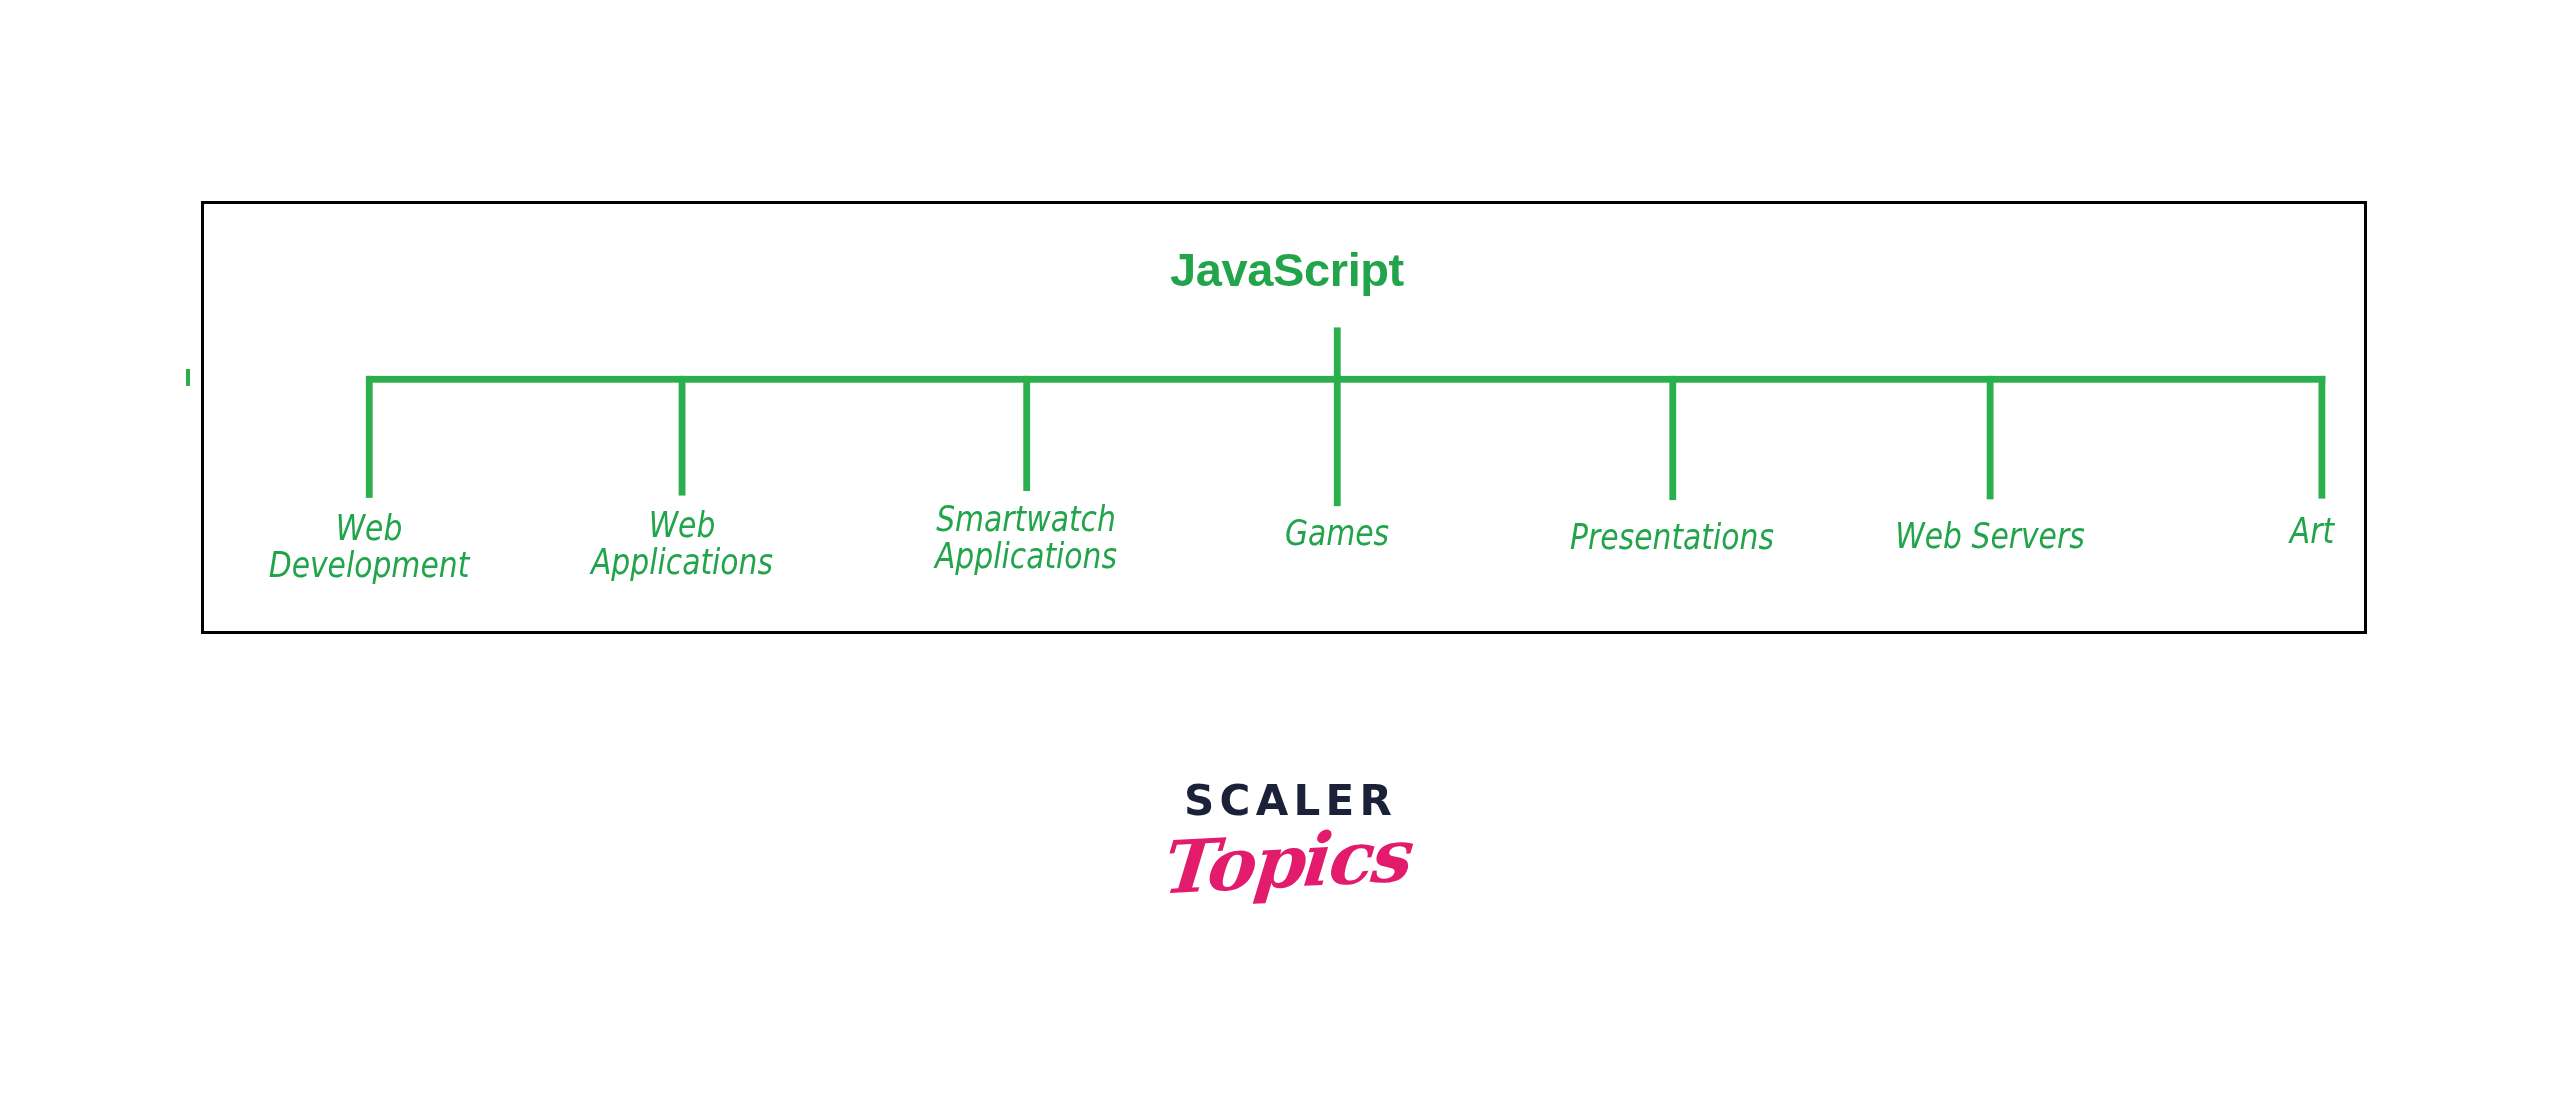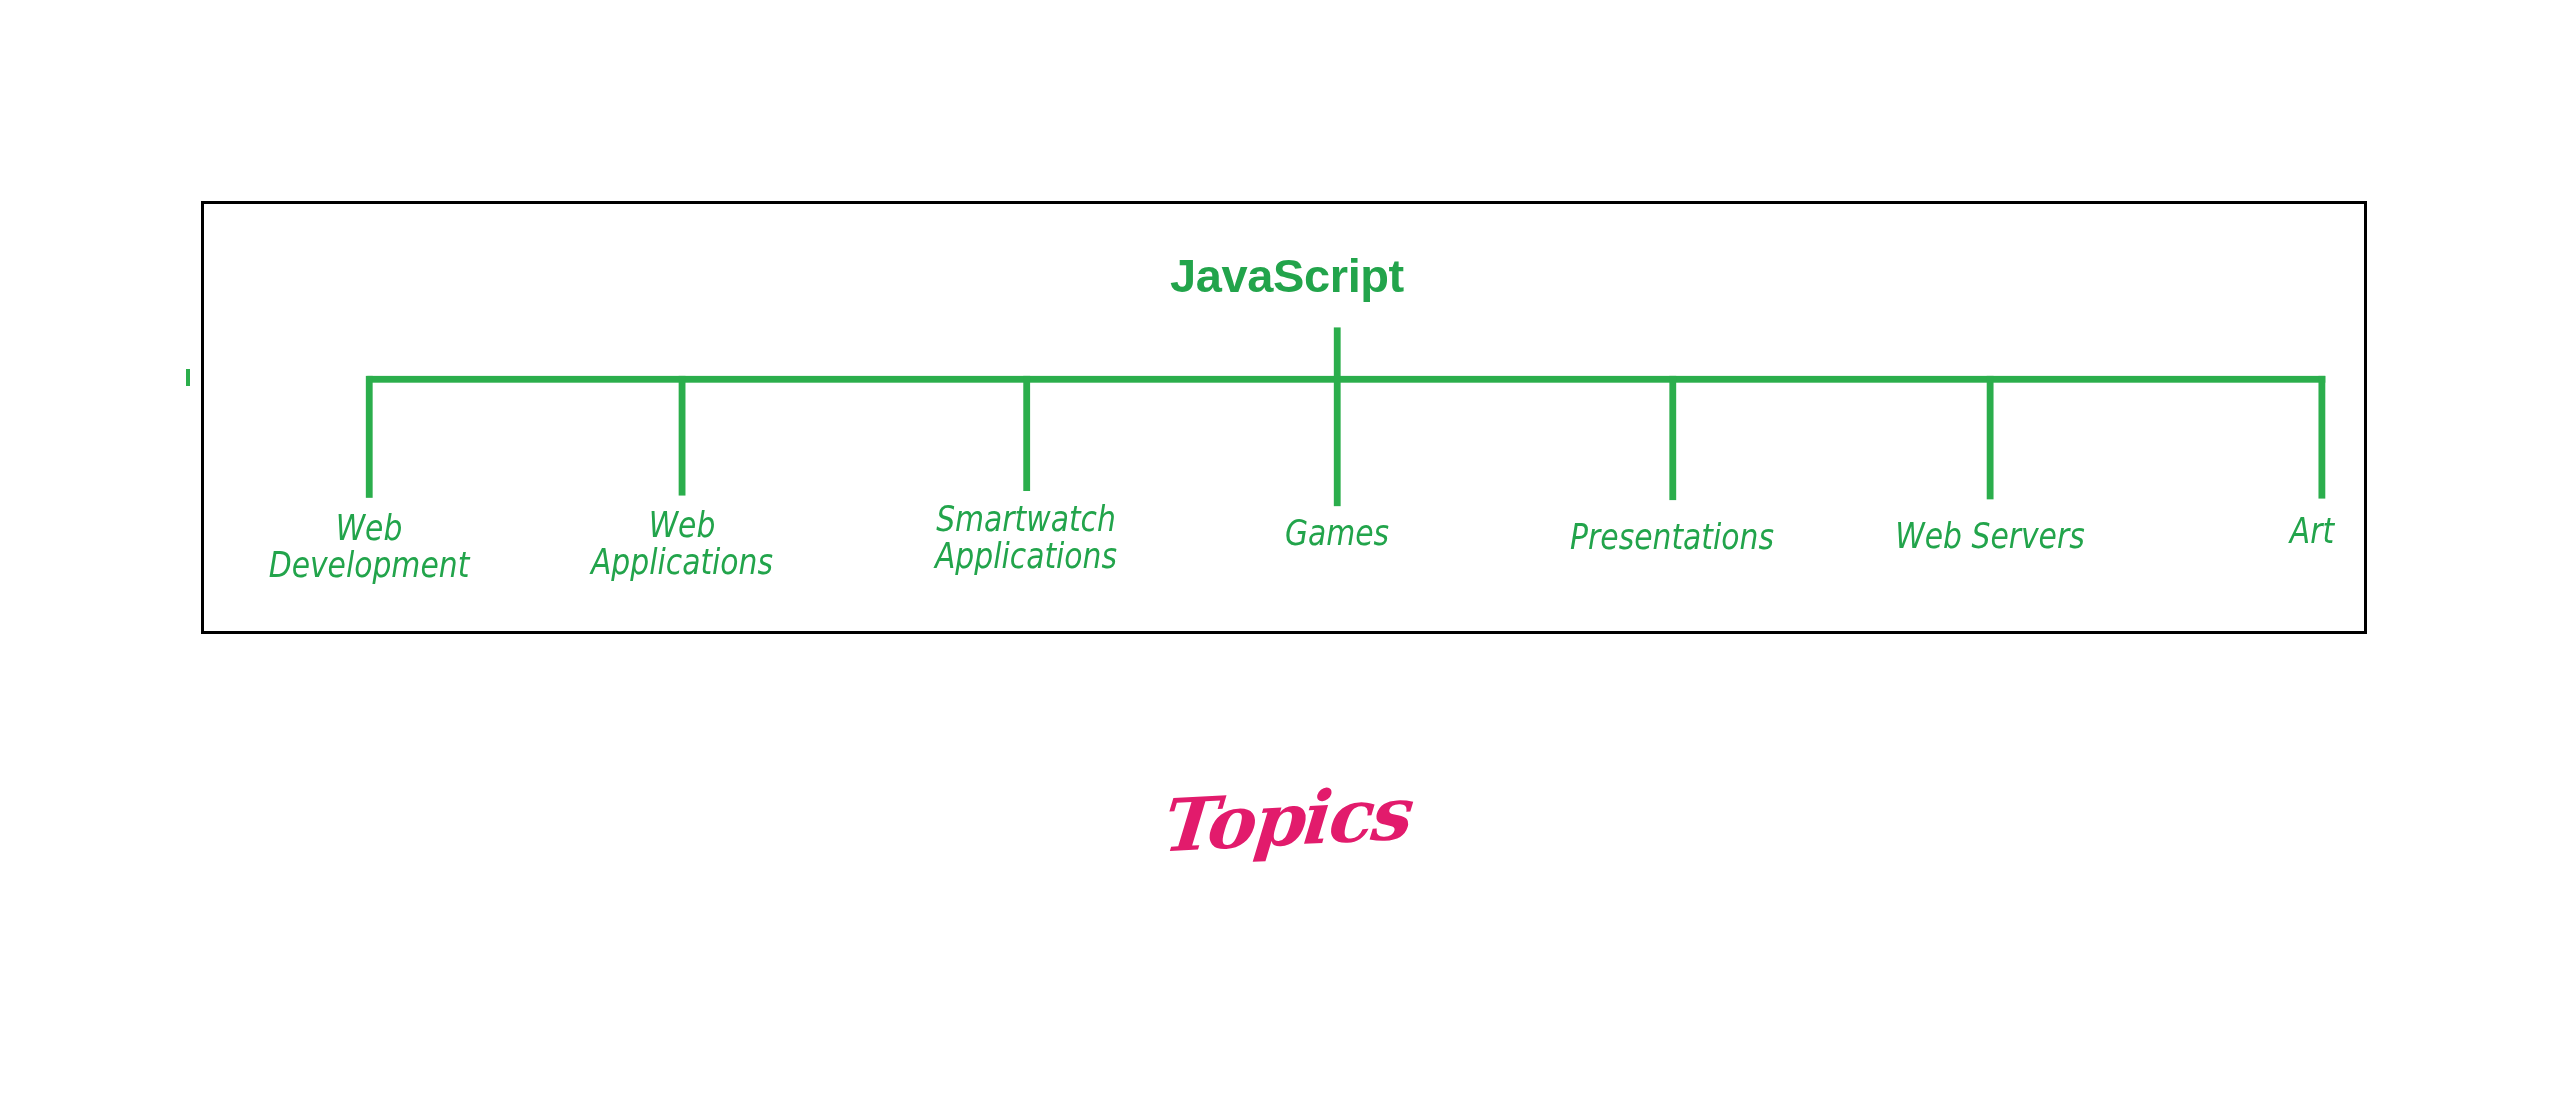--- a/index.html
+++ b/index.html
@@ -36,21 +36,21 @@
     top: 369px;
     width: 3.8px;
     height: 16.7px;
     background: #2BAE4C;
   }
 
   
   #root-title {
     position: absolute;
     left: 0;
-    top: 248px;
+    top: 242px;
     width: 2478px;
     text-align: center;
     color: #22A44B;
     font-size: 47px;
     font-weight: bold;
     font-family: "Liberation Sans", "DejaVu Sans", sans-serif;
     letter-spacing: -0.4px;
     white-space: nowrap;
   }
   
@@ -147,15 +147,16 @@
 
 <div class="leaf-label" style="left:1337px; top:514px;">Games</div>
 
 <div class="leaf-label" style="left:1672px; top:518px;">Presentations</div>
 
 <div class="leaf-label" style="left:1990px; top:517px;">Web Servers</div>
 
 <div class="leaf-label" style="left:2312px; top:512px;">Art</div>
 
 <div id="logo">
+  <span id="logo-scaler">SCALER</span>
   <span id="logo-topics">Topics</span>
 </div>
 
 
 </body></html>

